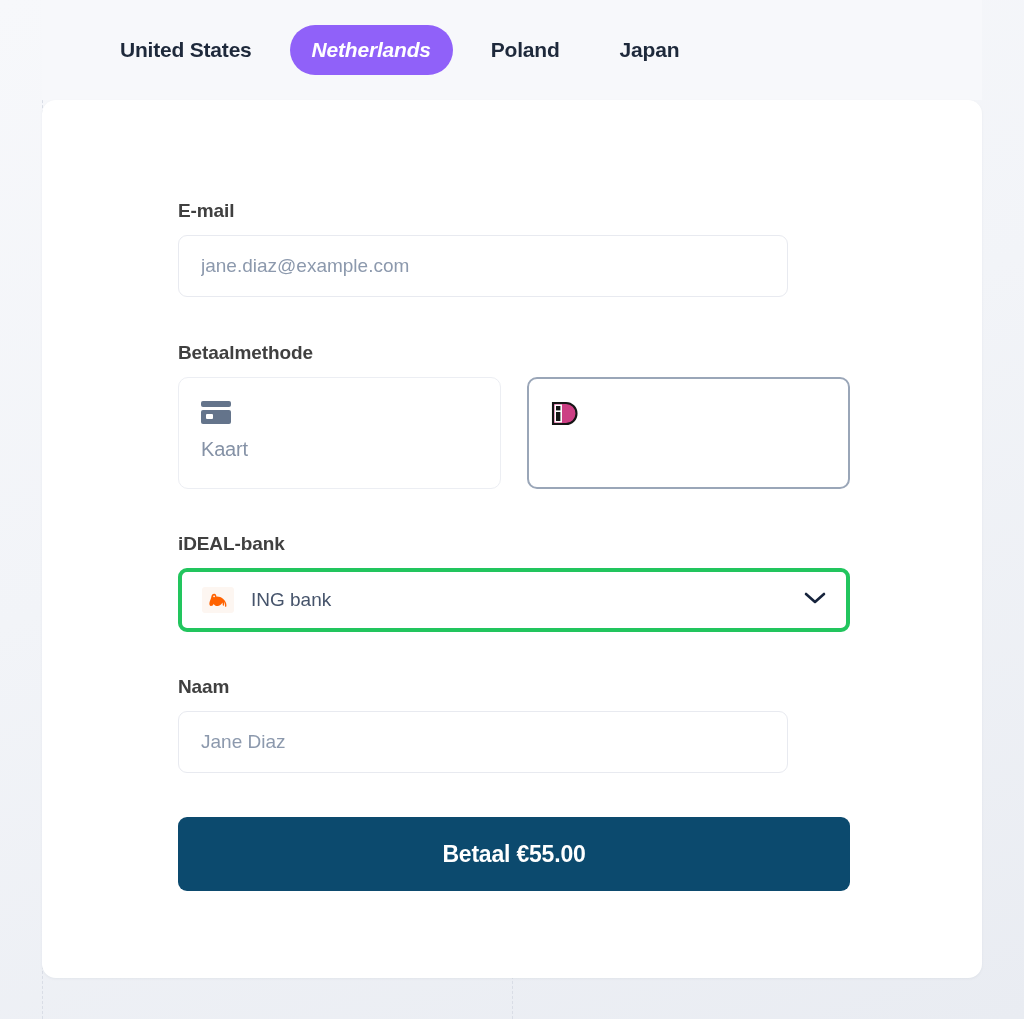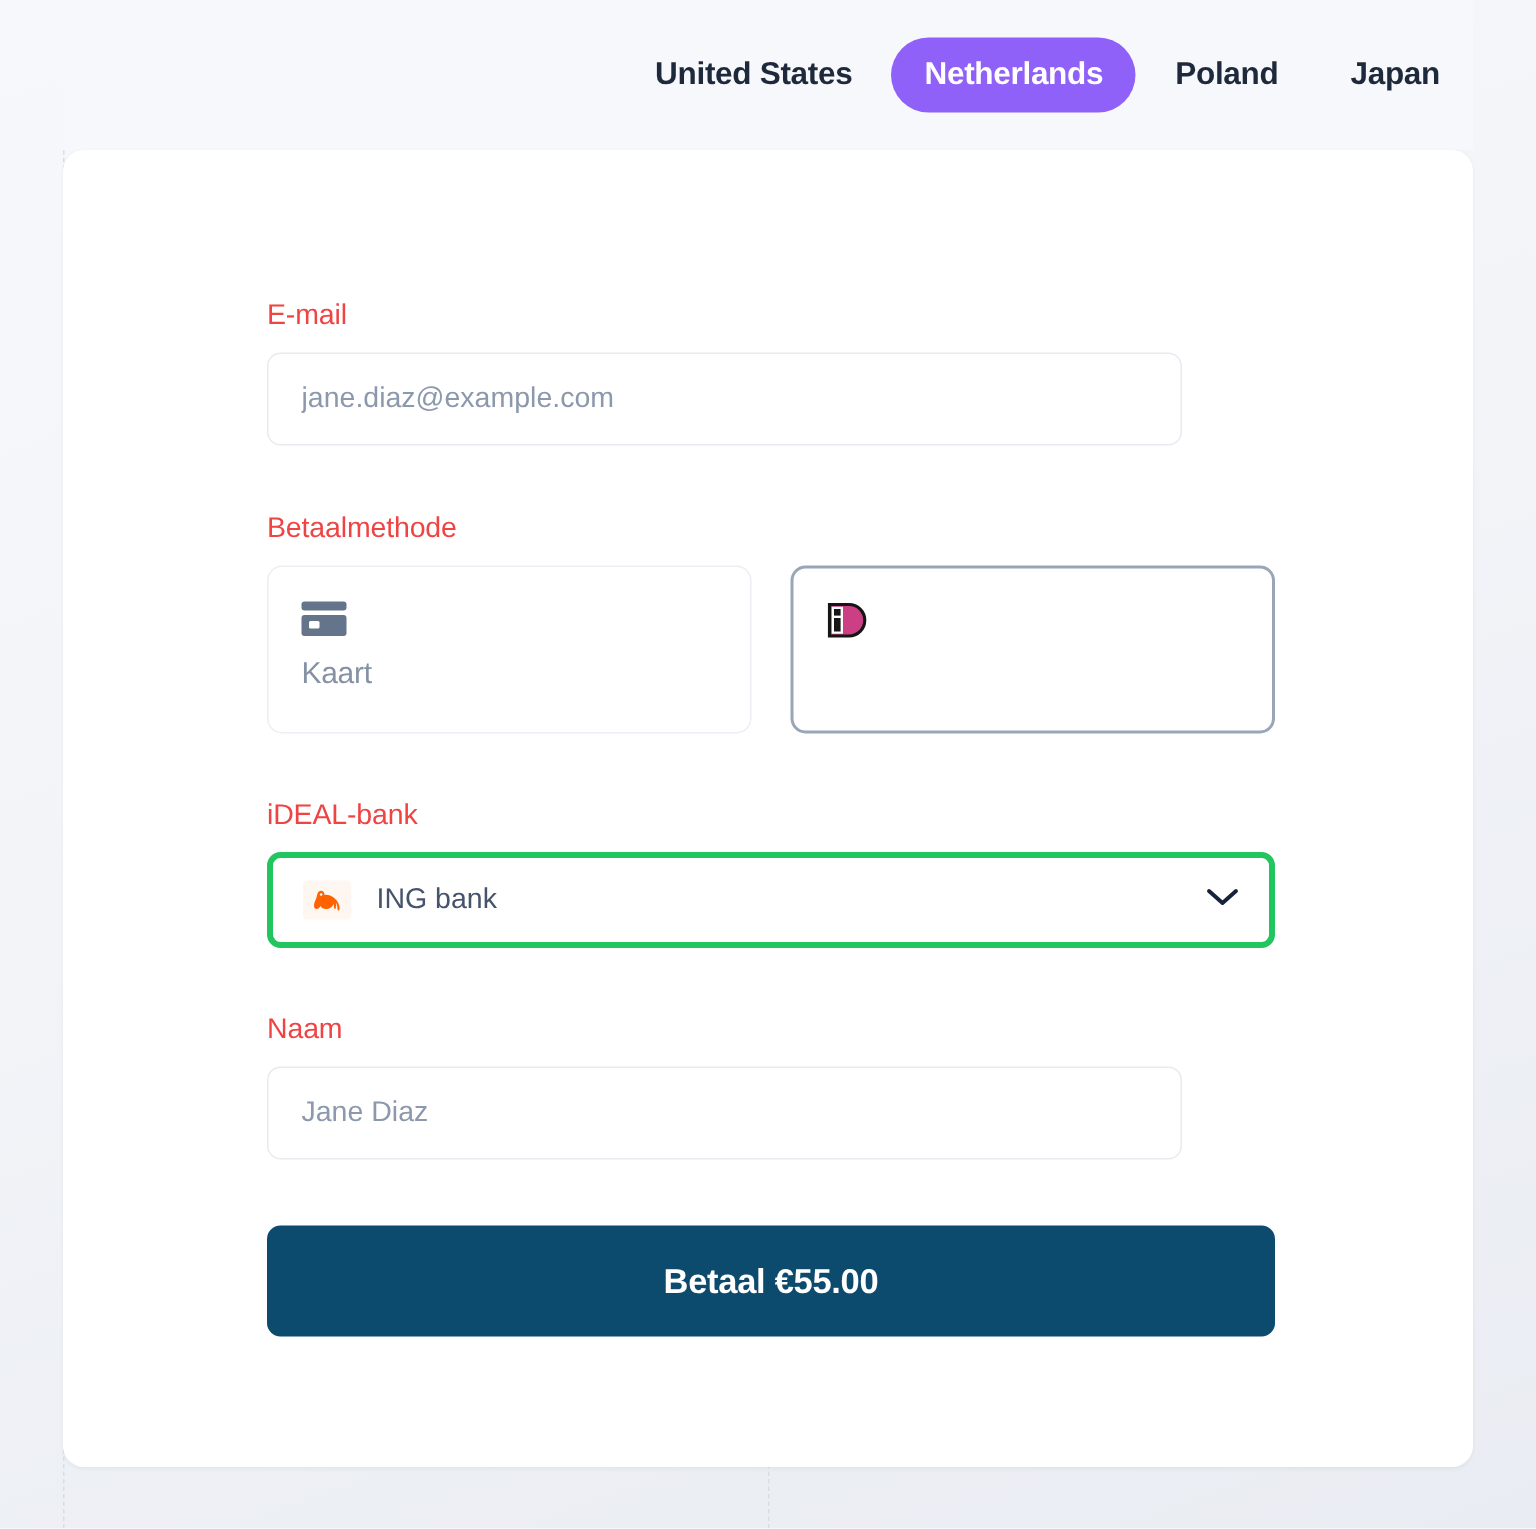--- a/index.html
+++ b/index.html
@@ -37,41 +37,41 @@
   
   .tabs-band {
     position: absolute;
     left: 42px;
     right: 42px;
     top: 0;
     height: 100px;
     background: #f7f8fb;
     display: flex;
     align-items: center;
-    gap: 4px;
+    gap: 16px;
     padding-left: 56px;
-    justify-content: flex-end;
   }
 
   .tab {
     font-size: 21px;
     font-weight: 700;
     color: #1e293b;
     padding: 13px 22px;
     border-radius: 999px;
     white-space: nowrap;
     letter-spacing: -0.2px;
     cursor: pointer;
     background: transparent;
     border: none;
     font-family: "Liberation Sans", sans-serif;
   }
   .tab.active {
     background: #9061f9;
     color: #ffffff;
+    font-style: italic;
   }
 
   
   .checkout-card {
     position: absolute;
     left: 42px;
     top: 100px;
     width: 940px;
     height: 878px;
     background: #ffffff;
@@ -81,22 +81,22 @@
 
   .form {
     position: absolute;
     left: 136px;
     top: 100px;
     width: 672px;
   }
 
   .field-label {
     font-size: 19px;
-    font-weight: 400;
-    color: #ef4444;
+    font-weight: 700;
+    color: #404040;
     letter-spacing: -0.1px;
     margin-bottom: 13px;
   }
 
   .text-input {
     width: 610px;
     height: 62px;
     border: 1px solid #e8eaf0;
     border-radius: 9px;
     background: #ffffff;

